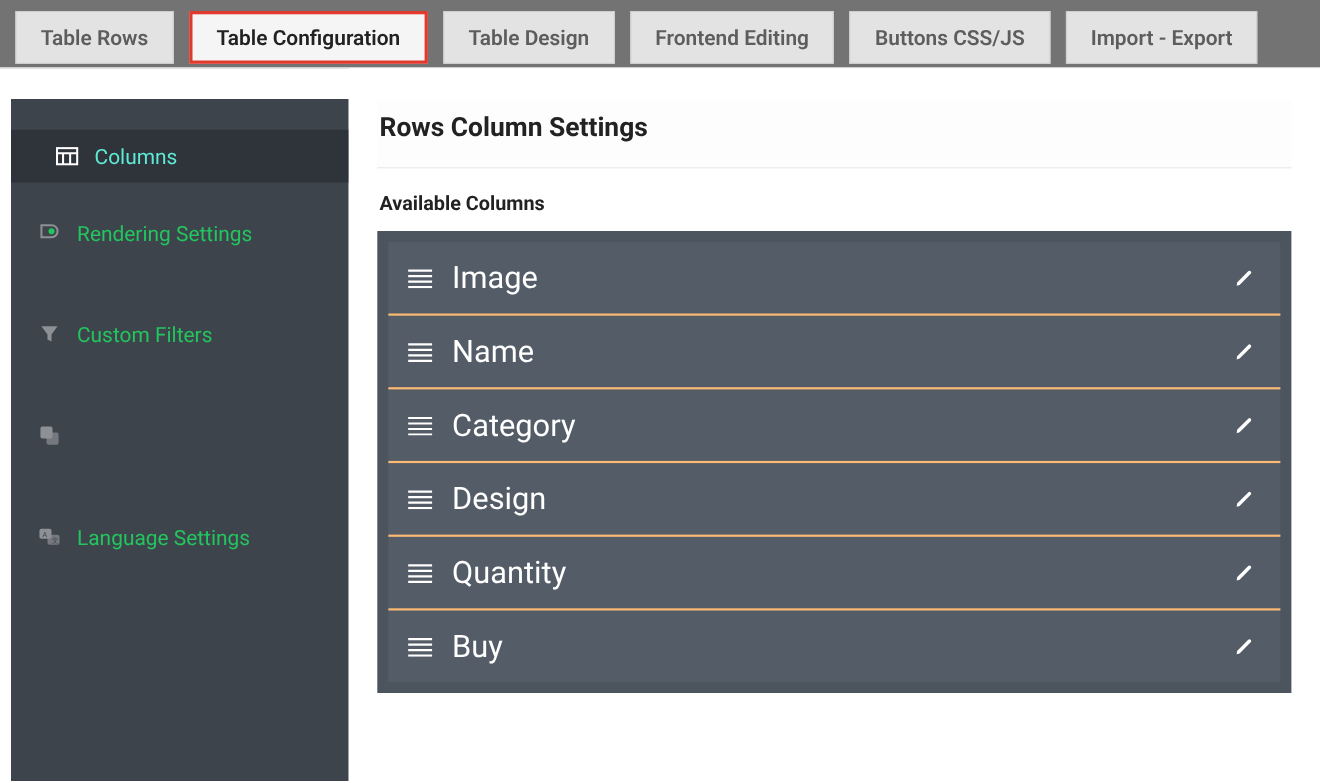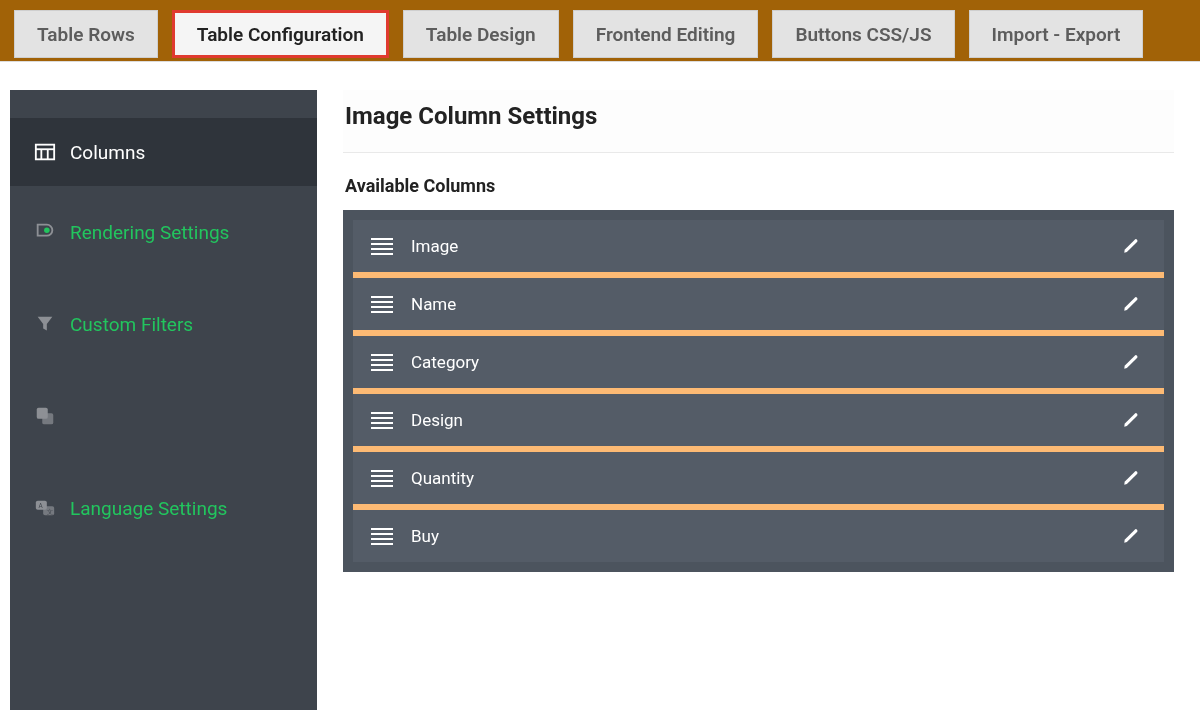--- a/index.html
+++ b/index.html
@@ -6,21 +6,21 @@
   body {
     font-family: -apple-system, BlinkMacSystemFont, "Segoe UI", Roboto, Helvetica, Arial, sans-serif;
     background: #fff;
     width: 1200px;
     height: 712px;
     overflow: hidden;
   }
 
   
   .tab-strip {
-    background: #a16207;
+    background: #737373;
     padding: 10px 14px 0 14px;
     border-bottom: 1px solid #dcdcdc;
     display: flex;
     gap: 14px;
     height: 62px;
   }
   .tab {
     background: #e3e3e3;
     border: 1px solid #cfcfcf;
     color: #5d5d5d;
@@ -59,23 +59,23 @@
     gap: 14px;
     padding: 20px 24px;
     color: #22c55e;
     font-size: 19px;
     font-weight: 400;
     cursor: pointer;
     height: 92px;
   }
   .sidebar-item.active {
     background: #2f343b;
-    color: #ffffff;
-    height: 68px;
-    padding: 18px 24px;
+    color: #5eead4;
+    height: 48px;
+    padding: 18px 40px;
   }
   .sidebar-item .icon {
     width: 22px;
     height: 22px;
     flex-shrink: 0;
     display: flex;
     align-items: center;
     justify-content: center;
   }
   .sidebar-item .icon svg { width: 100%; height: 100%; }
@@ -105,34 +105,34 @@
 
   .column-list {
     background: #4c545e;
     padding: 10px 10px 10px 10px;
   }
   .column-row {
     background: #545c67;
     display: flex;
     align-items: center;
     padding: 16px 18px;
-    border-top: 6px solid #fdba74;
+    border-top: 2px solid #fdba74;
     cursor: grab;
     position: relative;
   }
   .column-row:first-child { border-top: none; }
   .column-row .drag-handle {
     width: 22px;
     height: 18px;
     margin-right: 18px;
     flex-shrink: 0;
   }
   .column-row .col-label {
     color: #fff;
-    font-size: 17px;
+    font-size: 28px;
     font-weight: 400;
     flex: 1;
   }
   .column-row .edit-btn {
     width: 18px;
     height: 18px;
     cursor: pointer;
     margin-right: 6px;
   }
 </style>
@@ -212,21 +212,21 @@
             <text x="5" y="12" font-size="7" fill="#3e444c" stroke="none">A</text>
             <text x="14" y="18" font-size="7" fill="#3e444c" stroke="none">文</text>
           </svg>
       </span>
       <span>Language Settings</span>
     </div>
 
   </div>
 
   <div class="content">
-    <div class="section-title">Image Column Settings</div>
+    <div class="section-title">Rows Column Settings</div>
     <div class="subsection-title">Available Columns</div>
 
     <div class="column-list">
 
       <div class="column-row">
         <span class="drag-handle">
           <svg viewBox="0 0 22 18">
               <line x1="0" y1="2" x2="22" y2="2" stroke="#fff" stroke-width="2"></line>
               <line x1="0" y1="7" x2="22" y2="7" stroke="#fff" stroke-width="2"></line>
               <line x1="0" y1="12" x2="22" y2="12" stroke="#fff" stroke-width="2"></line>

